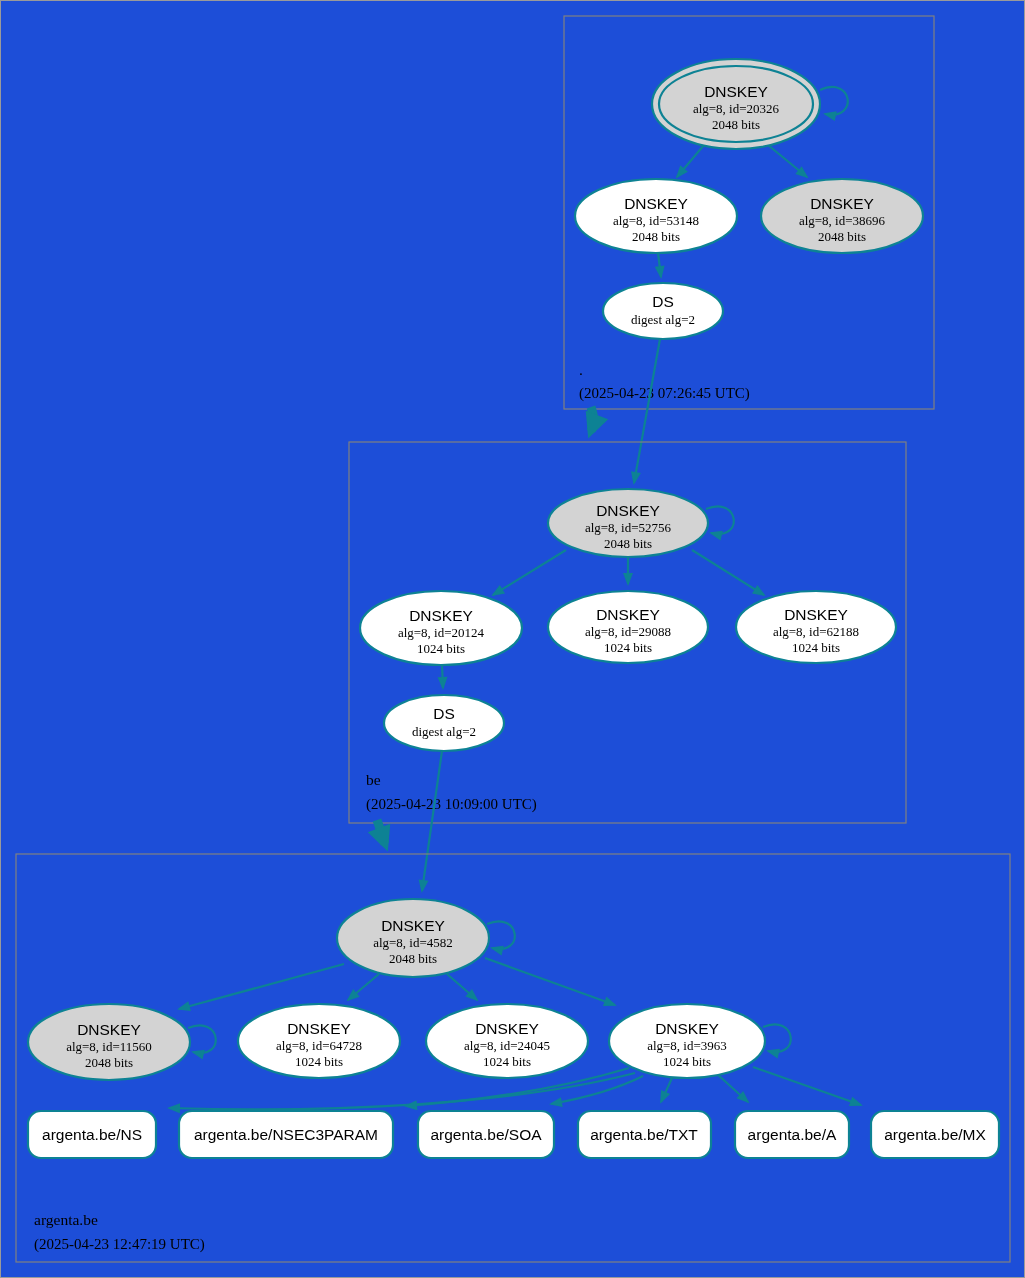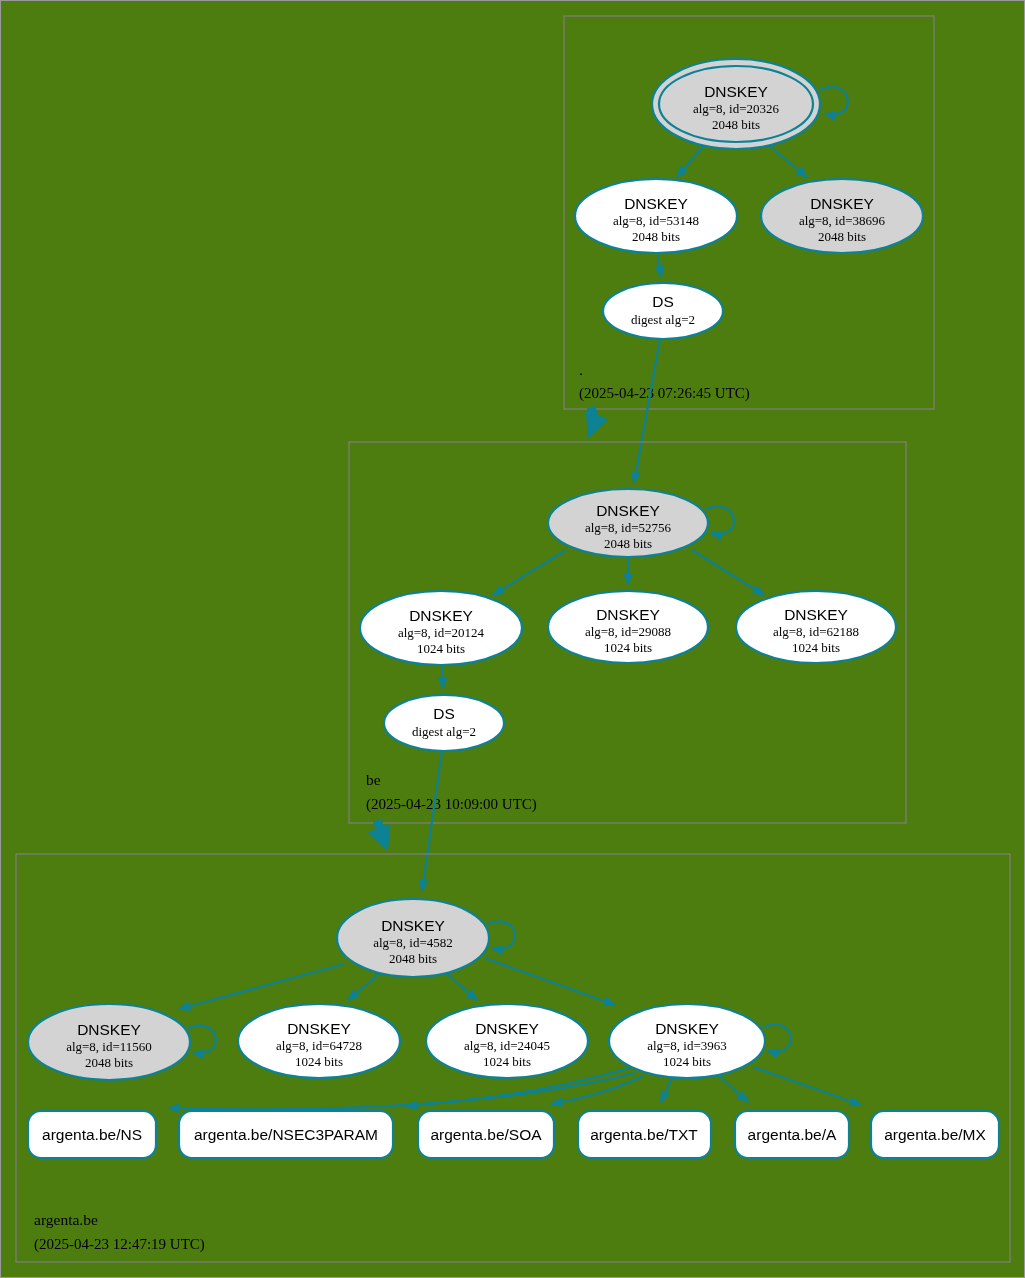--- a/index.html
+++ b/index.html
@@ -1,21 +1,21 @@
 <!DOCTYPE html>
 <html><head>
 <meta charset="utf-8">
 <style>
   html,body{margin:0;padding:0;background:#fff;}
   .canvas{
     position:relative;
     width:1025px;height:1278px;
     box-sizing:border-box;
     border:1px solid #9a9a9a;
-    background:#4d7c0f;
+    background:#1d4ed8;
     font-family:"Liberation Sans",sans-serif;
   }
   svg{display:block;}
   text{fill:#000;}
   .node-title{font-family:"Liberation Sans",sans-serif;font-size:15.5px;}
   .node-detail{font-family:"Liberation Serif",serif;font-size:13px;}
   .rrset-label{font-family:"Liberation Sans",sans-serif;font-size:15.5px;}
   .zone-label{font-family:"Liberation Serif",serif;font-size:15.5px;}
   .zone-ts{font-family:"Liberation Serif",serif;font-size:15px;}
 </style>

